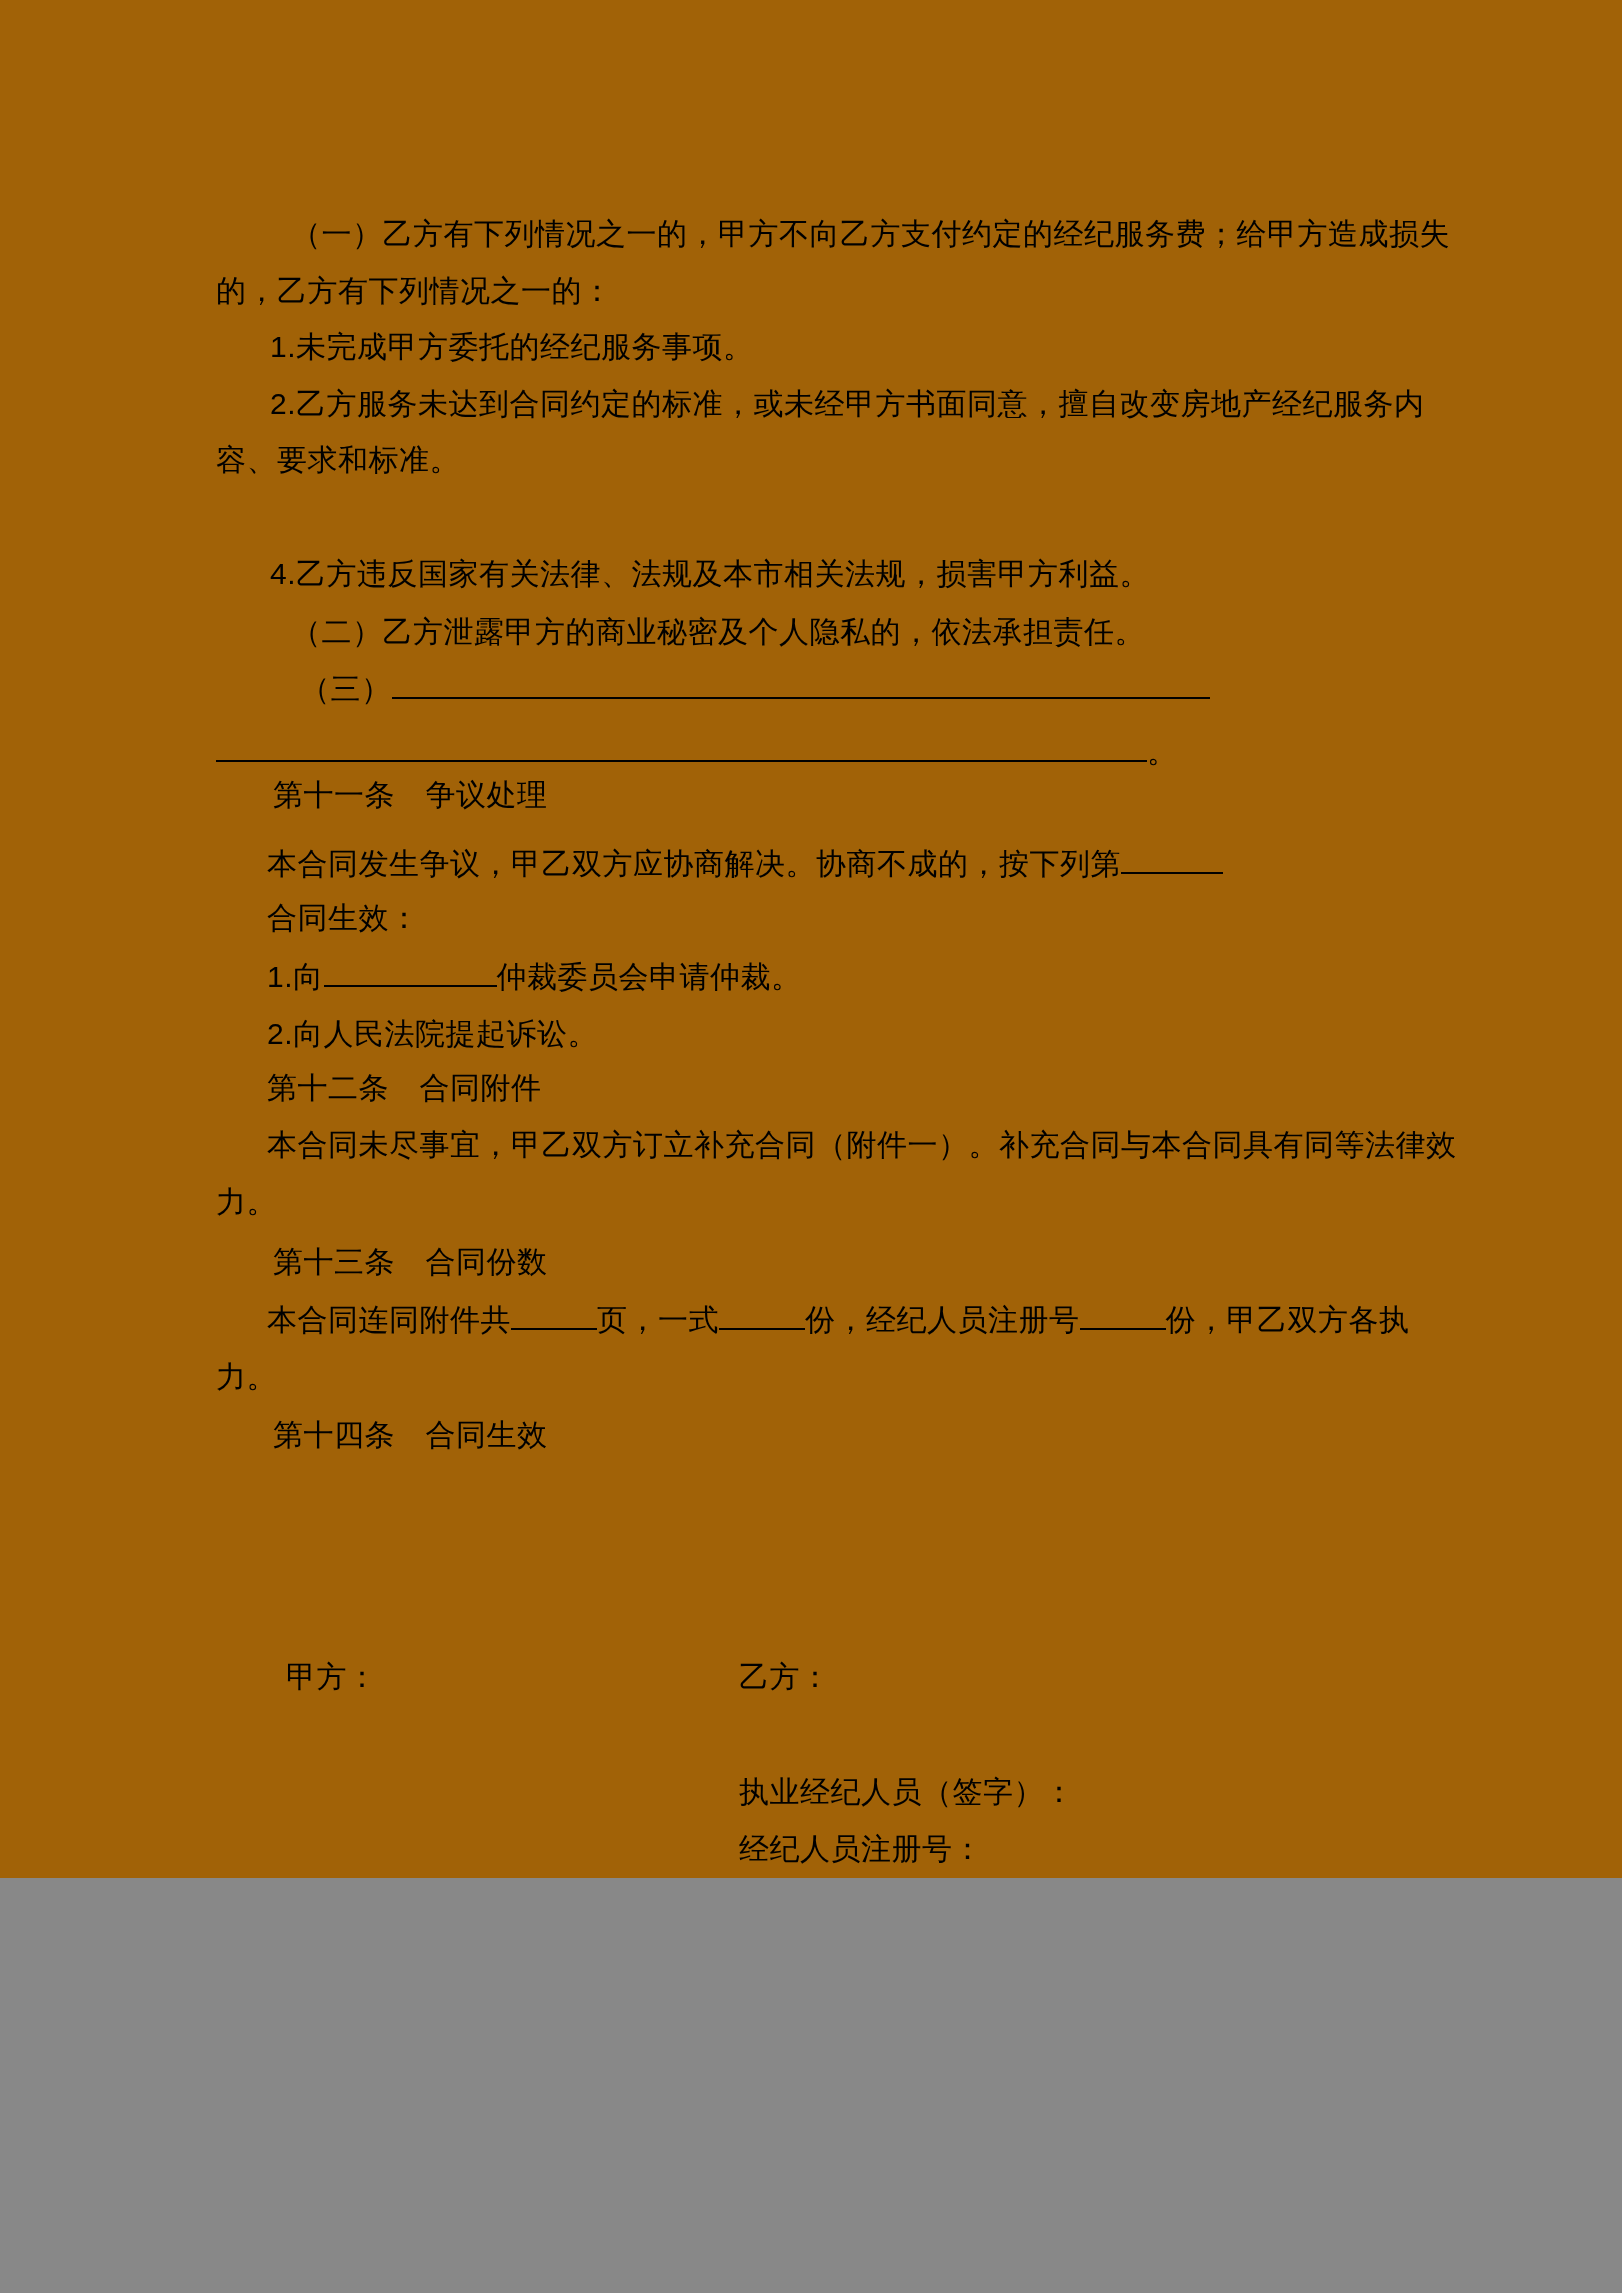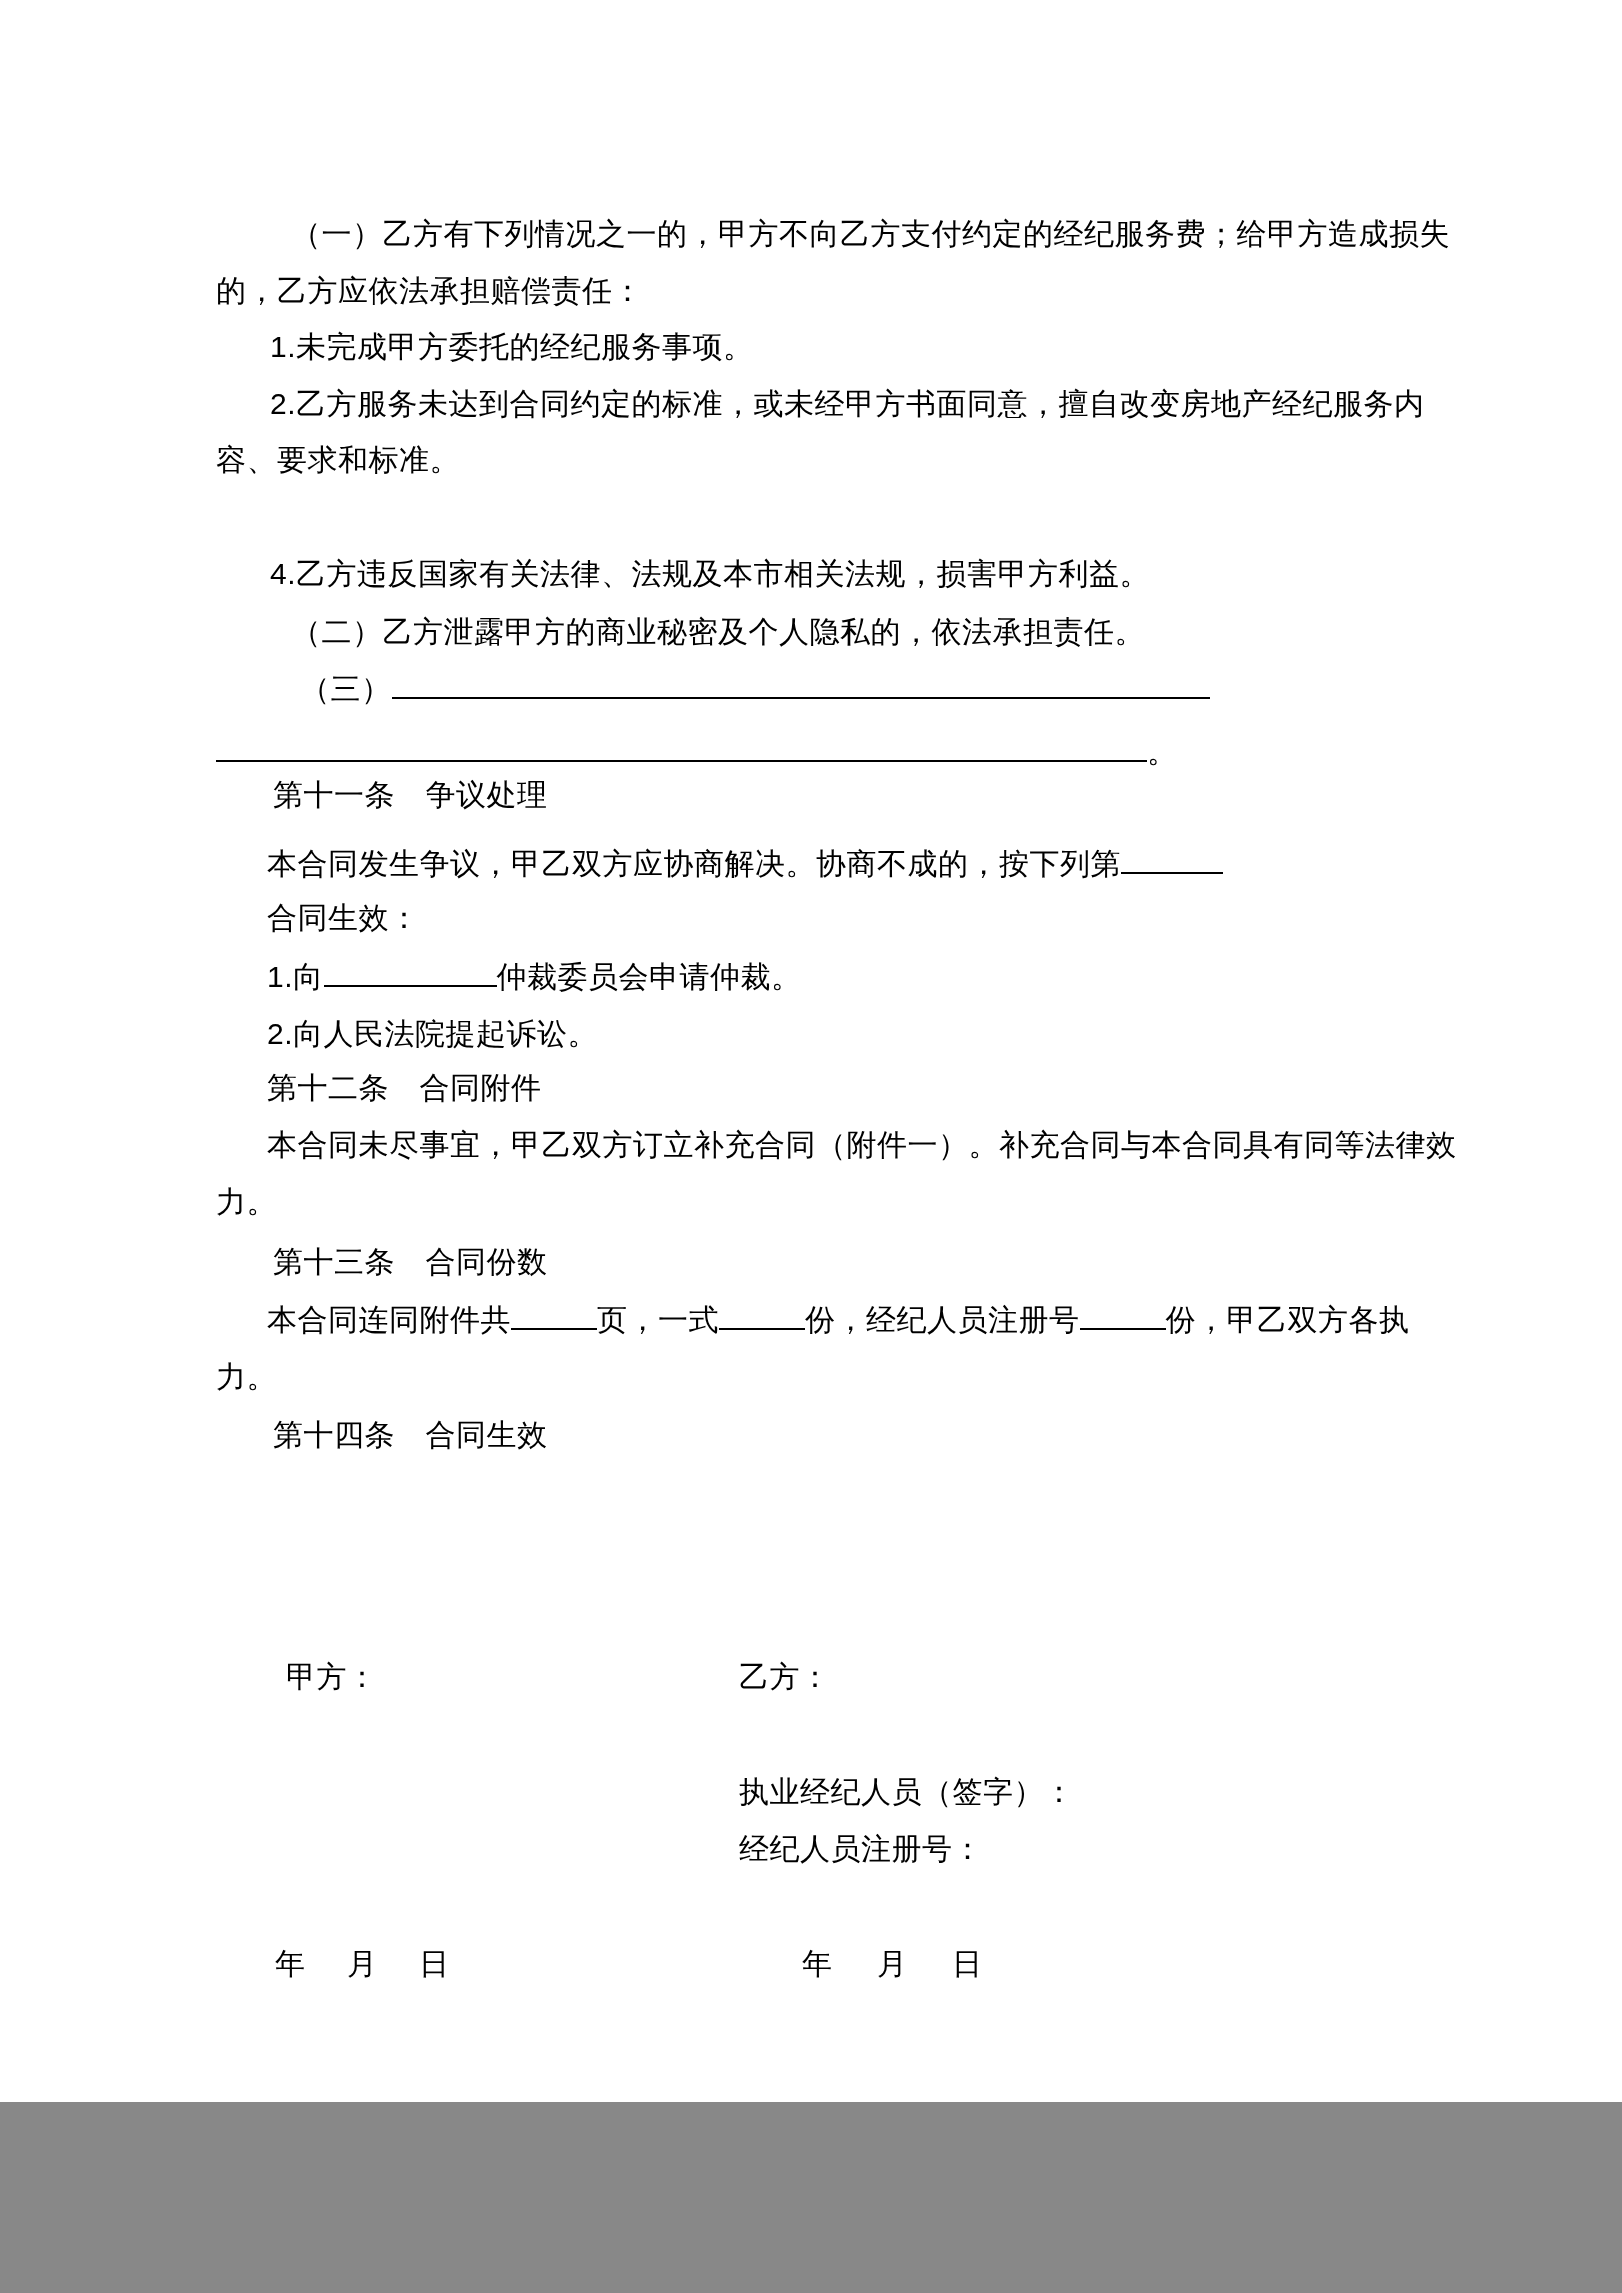--- a/index.html
+++ b/index.html
@@ -1,19 +1,19 @@
 <!DOCTYPE html>
 <html style="font-size:14.5px"><head>
 <meta charset="utf-8">
 <style>
   html,body{margin:0;padding:0;background:#888;}
   .page{
     position:relative;
-    width:1623px;height:2102px;
-    background:#ffffff;
+    width:1623px;height:1878px;
+    background:#a16207;
     font-family:"Liberation Sans","DejaVu Sans",sans-serif;
     color:#000;
     overflow:hidden;
   }
   .line{
     position:absolute;
     white-space:nowrap;
     font-size:30px;
     line-height:38px;
     letter-spacing:0.5px;
@@ -43,21 +43,21 @@
 </style>
 </head>
 <body>
 
 <div class="page">
 
   <div class="line" style="left:291px;top:215px">
     <span>（一）乙方有下列情况之一的，甲方不向乙方支付约定的经纪服务费；给甲方造成损失</span>
   </div>
   <div class="line" style="left:216px;top:272px">
-    <span>的，乙方应依法承担赔偿责任：</span>
+    <span>的，乙方有下列情况之一的：</span>
   </div>
   <div class="line" style="left:270px;top:328px">
     <span>1.未完成甲方委托的经纪服务事项。</span>
   </div>
   <div class="line" style="left:270px;top:385px">
     <span>2.乙方服务未达到合同约定的标准，或未经甲方书面同意，擅自改变房地产经纪服务内</span>
   </div>
   <div class="line" style="left:216px;top:441px">
     <span>容、要求和标准。</span>
   </div>

